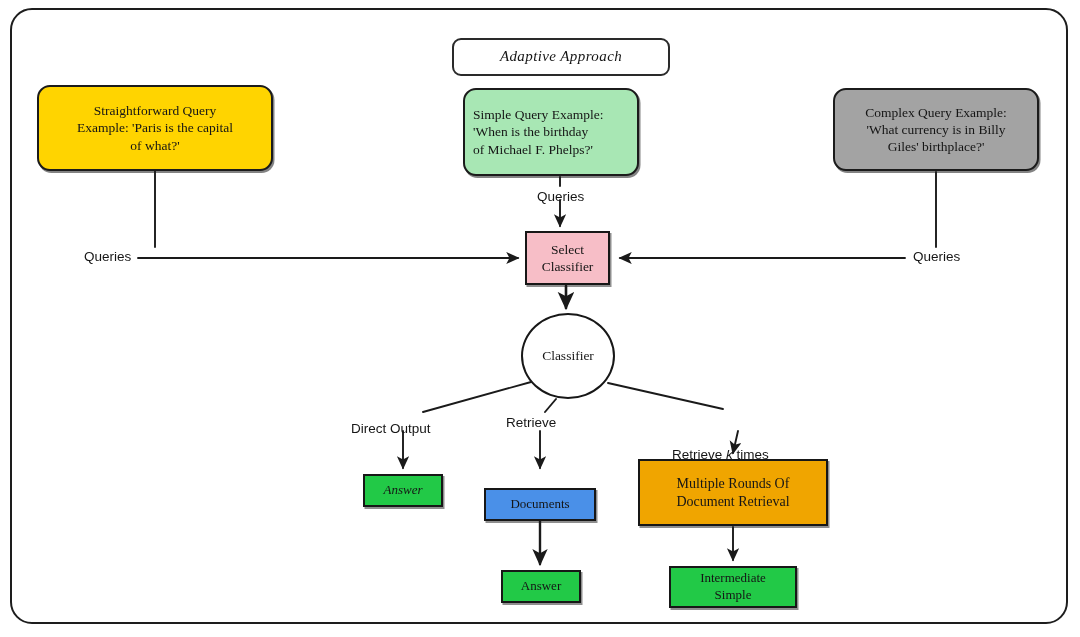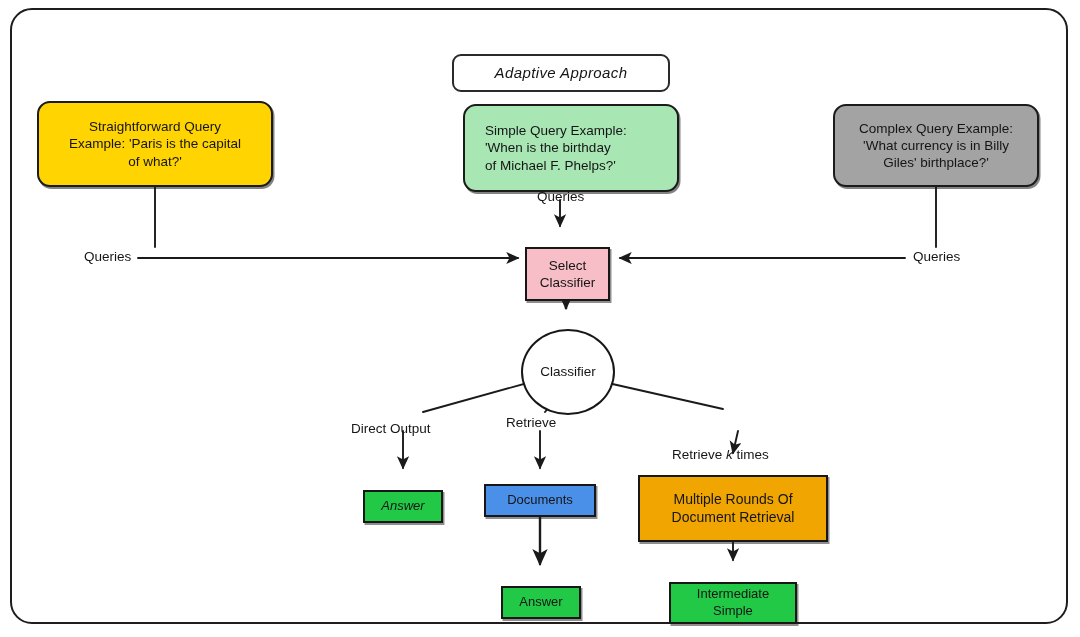--- a/index.html
+++ b/index.html
@@ -38,24 +38,23 @@
     pointer-events: none;
   }
   .node {
     position: absolute;
     box-sizing: border-box;
     display: flex;
     align-items: center;
     justify-content: center;
     text-align: center;
     color: #151515;
-    font-family: Liberation Sans, sans-serif;
+    font-family: Liberation Serif, serif;
     line-height: 1.28;
     white-space: pre-line;
-    margin-top: 16px;
   }
   
   #title-pill {
     left: 452px;
     top: 38px;
     width: 218px;
     height: 38px;
     border: 2px solid #2a2a2a;
     border-radius: 9px;
     background: #ffffff;
@@ -74,26 +73,26 @@
   #box-straightforward {
     left: 37px;
     top: 85px;
     width: 236px;
     height: 86px;
     background: #FFD400;
   }
   #box-simple {
     left: 463px;
     top: 88px;
-    width: 216px;
+    width: 176px;
     height: 88px;
     background: #A8E7B4;
     justify-content: flex-start;
     text-align: left;
-    padding-left: 20px;
+    padding-left: 8px;
   }
   #box-complex {
     left: 833px;
     top: 88px;
     width: 206px;
     height: 83px;
     background: #a3a3a3;
   }
   
   #box-select {
@@ -126,21 +125,21 @@
   #box-answer-direct {
     left: 363px;
     top: 474px;
     width: 80px;
     height: 33px;
     background: #22C947;
     font-style: italic;
   }
   #box-documents {
     left: 484px;
-    top: 468px;
+    top: 488px;
     width: 112px;
     height: 33px;
     background: #4A90E8;
   }
   #box-multi-rounds {
     left: 638px;
     top: 459px;
     width: 190px;
     height: 67px;
     background: #F0A500;

